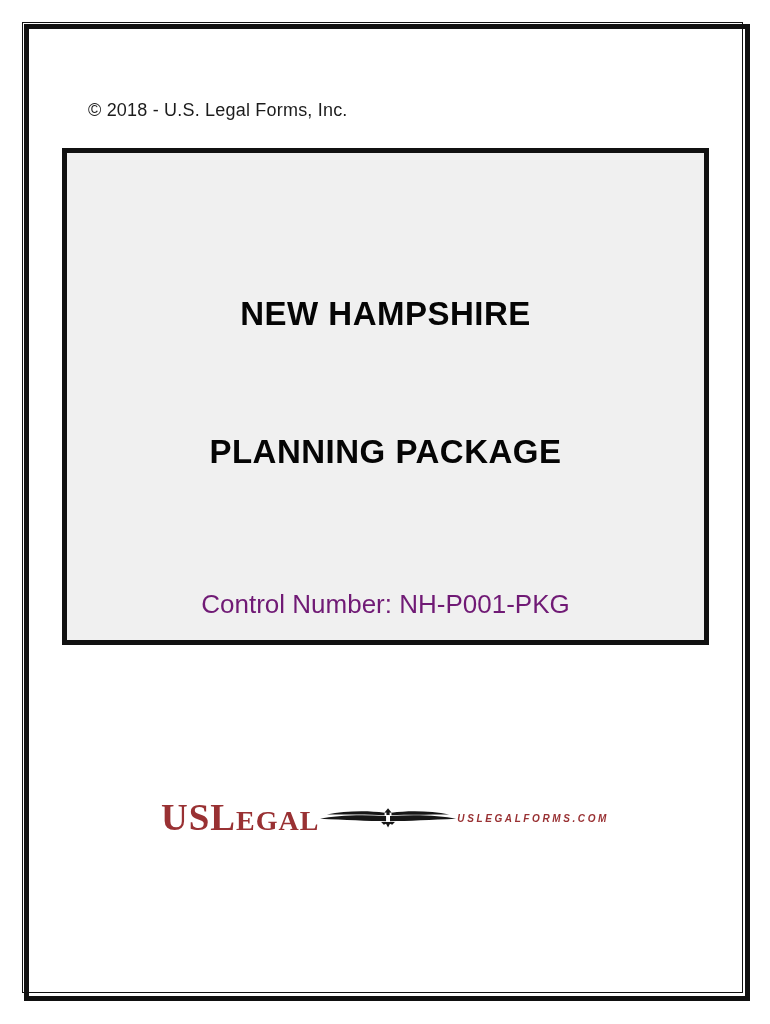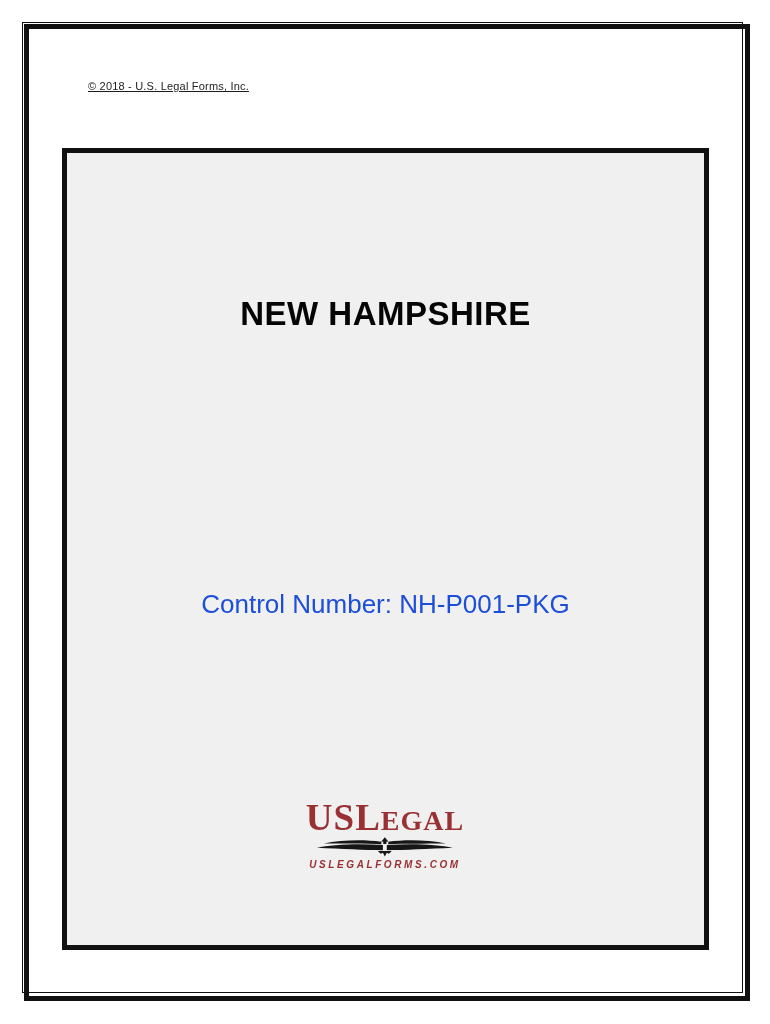--- a/index.html
+++ b/index.html
@@ -33,34 +33,33 @@
     top: 1px;
     left: 1px;
     right: -8px;
     bottom: -9px;
     border: 5px solid var(--frame-black, #111111);
   }
 
   .copyright {
     position: absolute;
     left: 88px;
-    top: 80px;
-    font-size: 11px;
+    top: 100px;
+    font-size: 18px;
     letter-spacing: 0.2px;
     color: #1c1c1c;
-    text-decoration: underline;
   }
 
   
   .title-box {
     position: absolute;
     left: 62px;
     top: 148px;
     width: 647px;
-    height: 802px;
+    height: 497px;
     box-sizing: border-box;
     border: 5px solid var(--frame-black, #0a0a0a);
     background: var(--box-background, #f0f0f0);
   }
   .box-line {
     position: absolute;
     left: 0;
     width: 100%;
     text-align: center;
     font-weight: bold;
@@ -75,32 +74,32 @@
   .box-line.l3 { top: 282px; }
   .control-line {
     position: absolute;
     left: 0;
     top: 438px;
     width: 100%;
     text-align: center;
     font-size: 26px;
     line-height: 1;
     font-weight: normal;
-    color: #1d4ed8;
+    color: #701a75;
     white-space: nowrap;
   }
 
   
   .logo {
     position: absolute;
     left: 50%;
     top: 799px;
     transform: translateX(-50%);
     display: flex;
-    flex-direction: column;
+    flex-direction: row;
     align-items: center;
   }
   .wordmark {
     font-family: "Liberation Serif", serif;
     font-weight: bold;
     color: var(--brand-red, #993133);
     line-height: 1;
     white-space: nowrap;
   }
   .wordmark .big   { font-size: 37px; letter-spacing: 1px; }
@@ -126,20 +125,21 @@
 <body>
 
 <div>
 
   <div class="page-frame"></div>
 
   <div class="copyright">© 2018 - U.S. Legal Forms, Inc.</div>
 
   <div class="title-box">
     <div class="box-line l1">NEW HAMPSHIRE</div>
+    <div class="box-line l3">PLANNING PACKAGE</div>
     <div class="control-line"><span>Control Number:</span> <span>NH-P001-PKG</span></div>
   </div>
 
   <div class="logo">
     <div class="wordmark"><span class="big">USL</span><span class="small">EGAL</span></div>
     <svg class="eagle" viewBox="0 0 280 40" aria-hidden="true">
 
       <path d="M140 0 L147.5 9.5 L143.2 8.6 L143.2 14 L136.8 14 L136.8 8.6 L132.5 9.5 Z"></path>
 
       <path d="M133 9.5 C 98 4.5, 52 5.5, 16 13 C 62 13.2, 102 13.4, 133 14.2 Z"></path>

